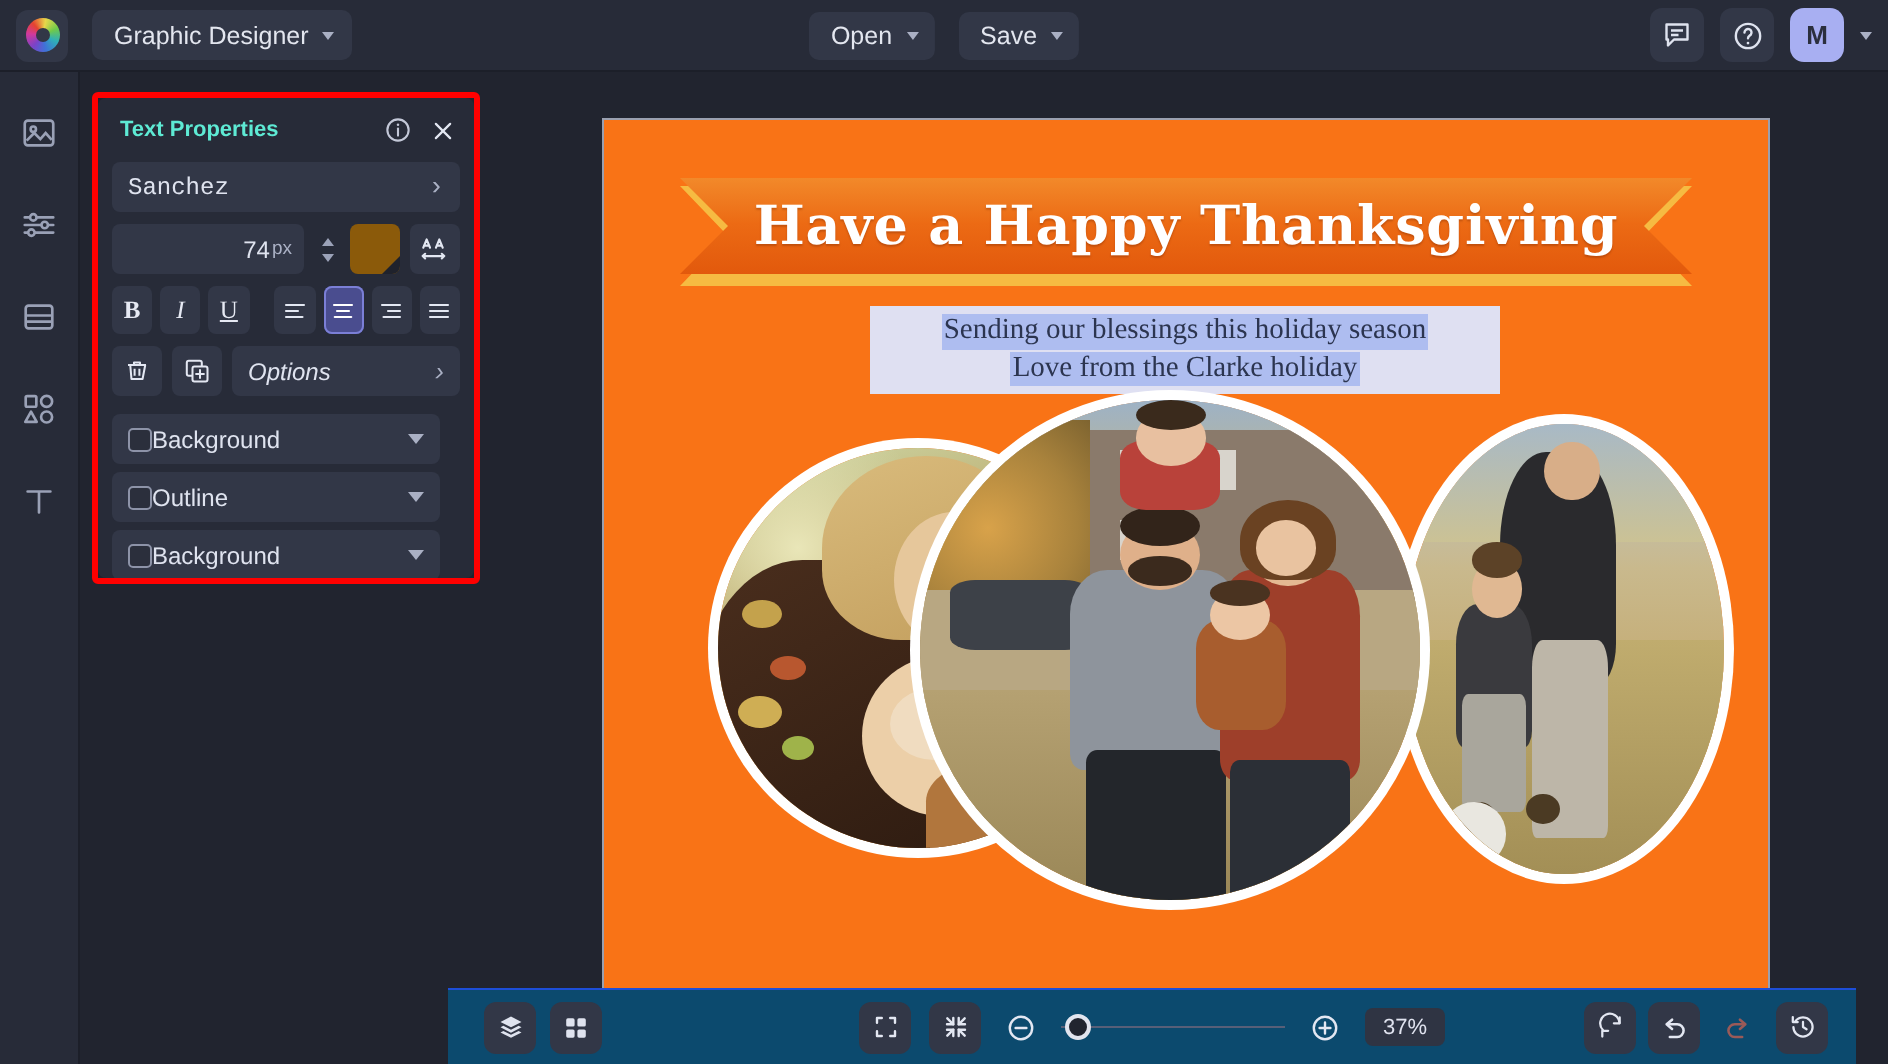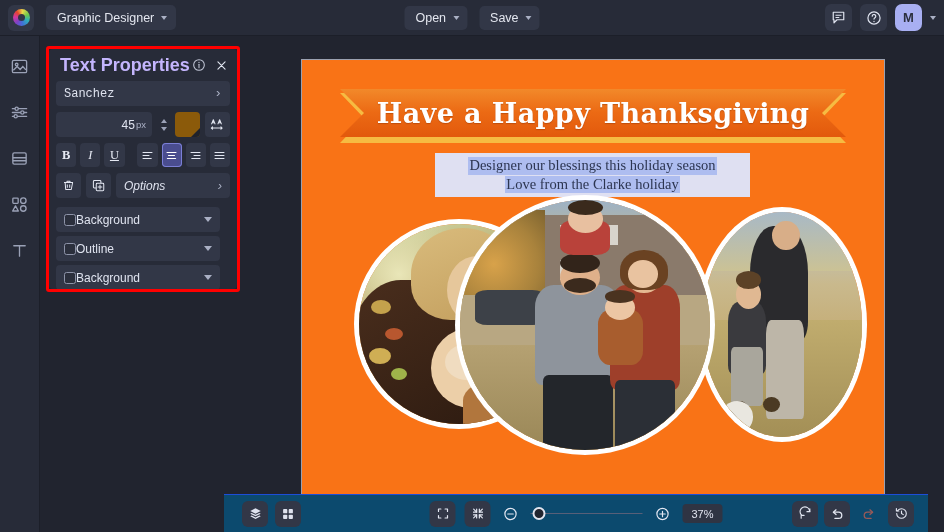--- a/index.html
+++ b/index.html
@@ -89,21 +89,21 @@
     border: 3px solid #ff0000; border-radius: 3px; pointer-events: none; z-index: 30;
   }
   .panel {
     position: absolute; left: 3px; top: 3px; width: 188px; height: 240px;
     background: #272b38; border-radius: 4px; overflow: hidden;
   }
   .panel-head {
     height: 32px; padding: 0 9px 0 11px;
     display: flex; align-items: center; justify-content: space-between;
   }
-  .panel-title { color: #c4b5fd; font-size: 18px; font-weight: bold; }
+  .panel-title { color: #5eead4; font-size: 11px; font-weight: bold; }
   .head-icons { display: flex; align-items: center; gap: 9px; }
 
   .row { padding: 0 7px; margin-bottom: 6px; font-family: Liberation Mono, monospace; }
   .field {
     height: 25px; background: #323747; border-radius: 4px;
     display: flex; align-items: center; justify-content: space-between;
     padding: 0 8px; color: #dfe3ef; font-size: 12px;
   }
   .ctrl-row { display: flex; gap: 5px; padding: 0 7px; margin-bottom: 6px; align-items: center; }
   .size-box {
@@ -362,21 +362,21 @@
 
       <div class="row">
         <div class="field">
           <span>Sanchez</span>
           <span class="chev-r">›</span>
         </div>
       </div>
 
       <div class="ctrl-row">
         <div class="size-box">
-          <span>45</span>
+          <span>74</span>
           <span class="size-unit">px</span>
         </div>
         <div class="spin">
           <i class="up"></i>
           <i class="dn"></i>
         </div>
         <div class="swatch" style="background:#8B5A0A"></div>
         <div class="sq-btn">
           <svg width="17" height="17" viewBox="0 0 22 22" fill="none" stroke="#e3e7f2" stroke-width="1.35">
             <path d="M3.4 10.2L5.6 4.8l2.2 5.4M3.9 8.8h3.4" stroke-linecap="round" stroke-linejoin="round"></path>
@@ -462,21 +462,21 @@
     <div class="sheet">
 
       <div class="ribbon">
         <div class="ribbon-back"></div>
         <div class="ribbon-main">
           <span class="ribbon-title">Have a Happy Thanksgiving</span>
         </div>
       </div>
 
       <div class="subtitle-box">
-        <span class="sub-line">Designer our blessings this holiday season</span>
+        <span class="sub-line">Sending our blessings this holiday season</span>
         <span class="sub-line">Love from the Clarke holiday</span>
       </div>
 
       <div class="collage">
 
         <div class="photo p-left">
           <div class="ph-sky" style="background:linear-gradient(165deg,#cfd9a8 0%,#b7a264 35%,#8d7440 70%,#6b5530 100%)"></div>
           <div class="blob" style="left:-15%;top:-10%;width:70%;height:70%;background:radial-gradient(circle,#e9e6b8 0%,rgba(200,190,120,0) 70%)"></div>
           <div class="rect" style="left:-5%;top:28%;width:58%;height:78%;background:linear-gradient(150deg,#4a2e1d,#2f1c11);border-radius:45% 20% 0 0"></div>
           <div class="blob" style="left:6%;top:38%;width:10%;height:7%;background:#c4a24c"></div>

